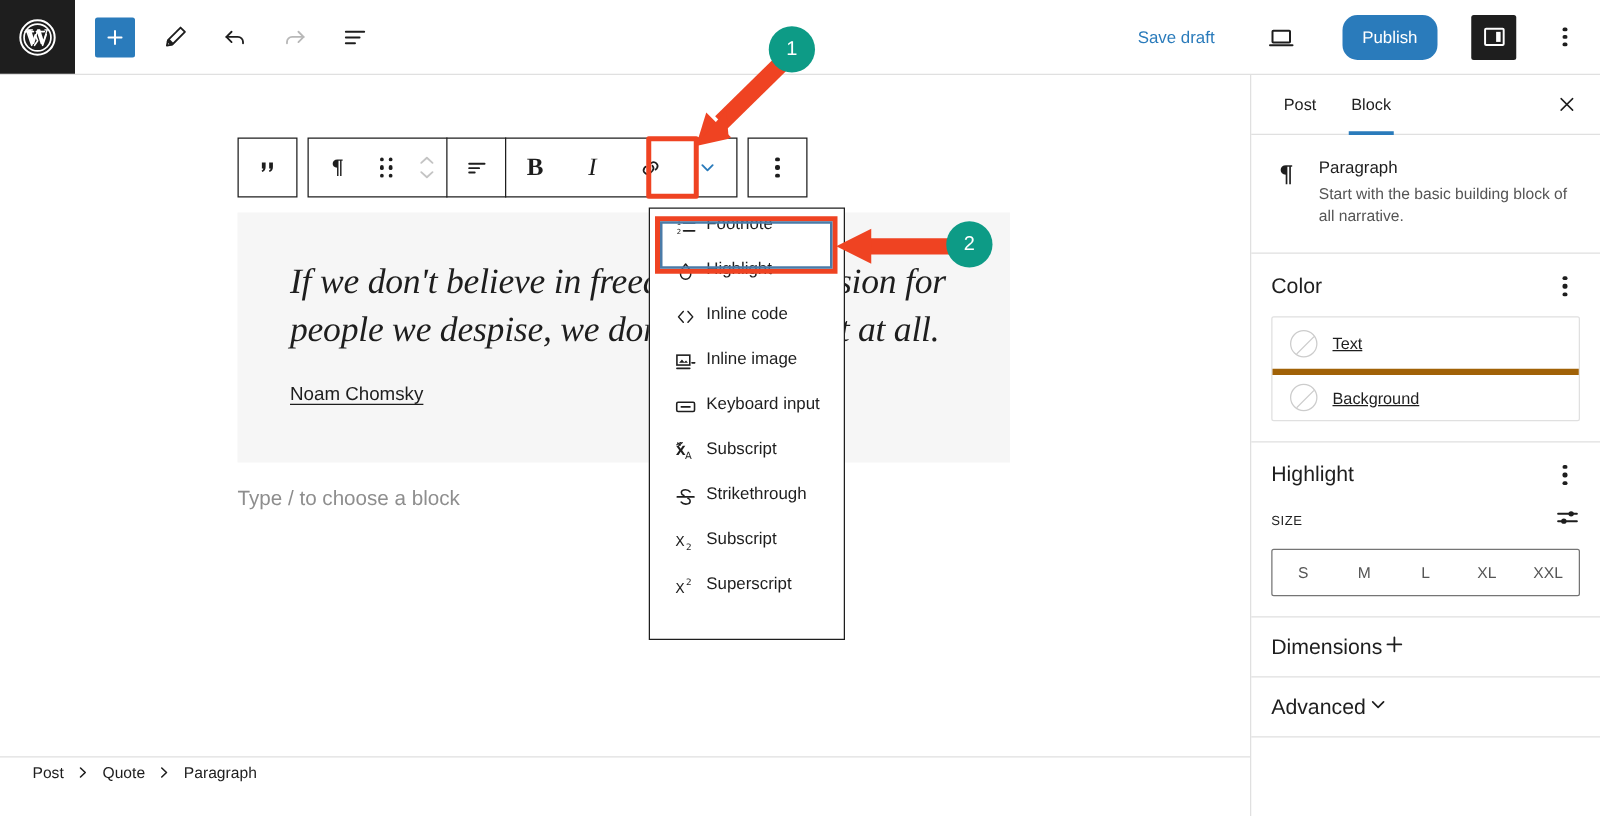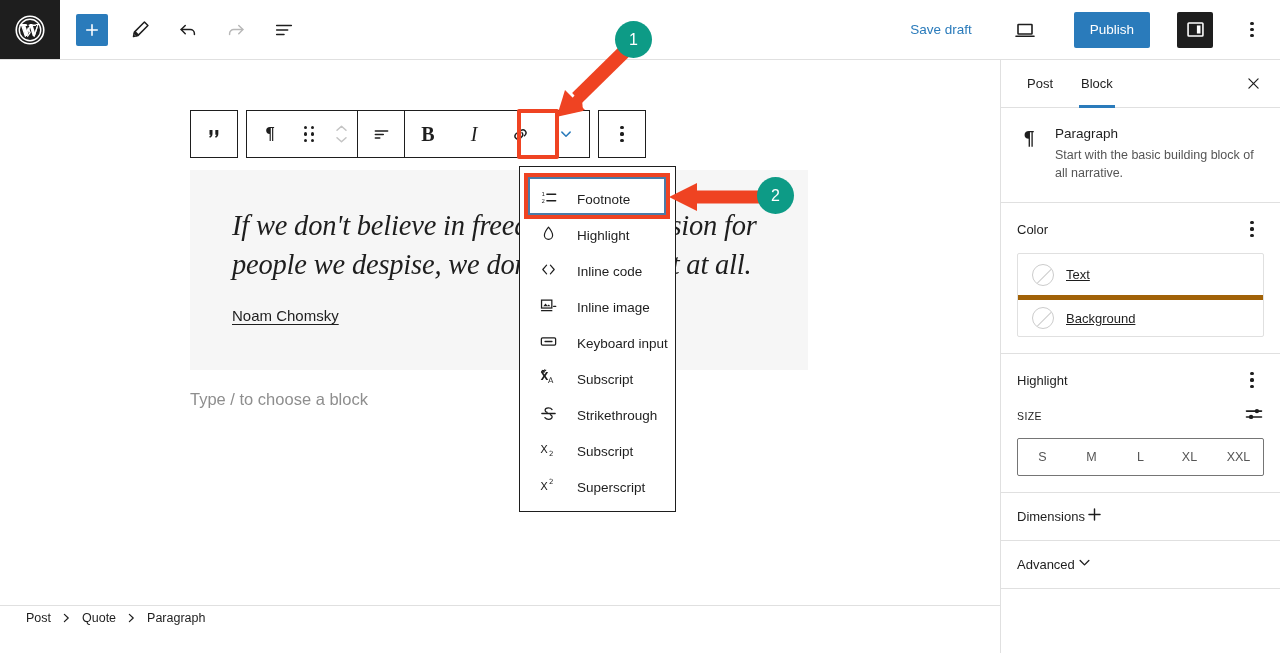--- a/index.html
+++ b/index.html
@@ -45,21 +45,21 @@
   .tb-spacer { flex: 1; }
   .tb-right { display: flex; align-items: center; padding-right: 10px; gap: 19px; }
   .save-draft {
     color: #2a7bbb; font-size: 13.5px; cursor: pointer;
     padding: 6px 10px; background: none; border: none;
     font-family: "Liberation Sans", sans-serif;
   }
   .publish-btn {
     background: #2a7bbb; color: #fff; font-size: 13.5px;
     padding: 0 16px; height: 36px; line-height: 36px;
-    border-radius: 2px; cursor: pointer; border: none;
+    border-radius: 12px; cursor: pointer; border: none;
     font-family: "Liberation Sans", sans-serif; margin: 0 6px;
   }
   .sidebar-toggle {
     width: 36px; height: 36px; background: #1e1e1e; border-radius: 2px;
     display: flex; align-items: center; justify-content: center; cursor: pointer;
     margin-left: 2px;
   }
   .kebab-btn {
     width: 36px; height: 36px; display: flex; align-items: center; justify-content: center;
     cursor: pointer; margin-left: 2px;
@@ -136,23 +136,23 @@
   }
 
   
   .dropdown {
     position: absolute; left: 519px; top: 166px;
     width: 157px; height: 346px;
     background: #fff; border: 1px solid #1e1e1e;
     z-index: 24; padding: 4px 0;
   }
   .menu-item {
-    display: flex; align-items: flex-end;
+    display: flex; align-items: flex-start;
     height: 36px; padding: 0 12px 0 18px;
-    cursor: pointer; gap: 19px;
+    cursor: pointer; gap: 7px;
   }
   .menu-item .mlabel {
     font-size: 13.5px; color: #1e1e1e;
     font-family: "Liberation Sans", sans-serif;
     white-space: nowrap;
   }
   .micon { width: 20px; height: 20px; display: flex; align-items: center; justify-content: center; flex: 0 0 20px; }
   .hl-footnote {
     position: absolute; left: 524px; top: 173px;
     width: 146px; height: 46px;
@@ -206,21 +206,21 @@
     position: absolute; right: 12px; top: 50%; transform: translateY(-50%);
     width: 30px; height: 30px; display: flex; align-items: center; justify-content: center;
     cursor: pointer;
   }
   .sb-blockinfo { display: flex; padding: 18px 16px 20px 16px; gap: 14px; border-bottom: 1px solid #e0e0e0; }
   .sb-blockicon { width: 24px; flex: 0 0 24px; display: flex; justify-content: center; padding-top: 2px; }
   .sb-bi-title { font-size: 13.5px; color: #1e1e1e; margin-bottom: 5px; font-family: "Liberation Sans", sans-serif; }
   .sb-bi-desc { font-size: 12.5px; color: #555; line-height: 18px; font-family: "Liberation Sans", sans-serif; }
   .sb-panel { border-bottom: 1px solid #e0e0e0; padding: 14px 16px 16px 16px; }
   .sb-panel-hd { display: flex; align-items: center; justify-content: space-between; margin-bottom: 12px; }
-  .sb-panel-title { font-size: 13px; color: #1e1e1e; font-family: "Liberation Sans", sans-serif; }
+  .sb-panel-title { font-size: 17px; color: #1e1e1e; font-family: "Liberation Sans", sans-serif; }
   .color-list { border: 1px solid #e0e0e0; border-radius: 2px; }
   .color-row {
     display: flex; align-items: center; gap: 12px;
     height: 41px; padding: 0 14px; cursor: pointer;
   }
   .color-row + .color-row { border-top: 5px solid #a16207; }
   .swatch {
     width: 22px; height: 22px; border-radius: 50%;
     border: 1px solid #ccc; position: relative; flex: 0 0 22px; overflow: hidden;
   }

